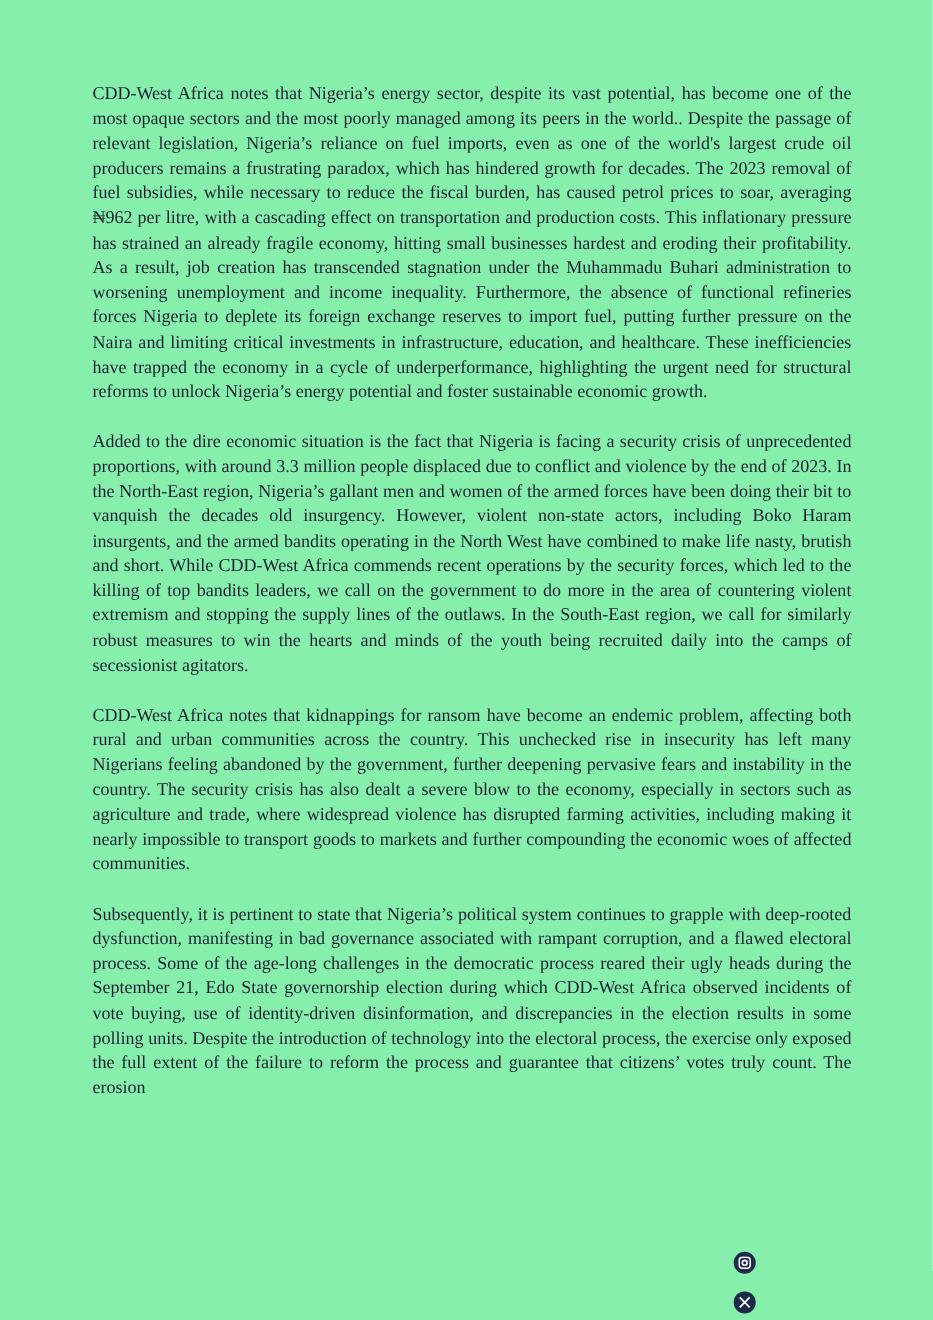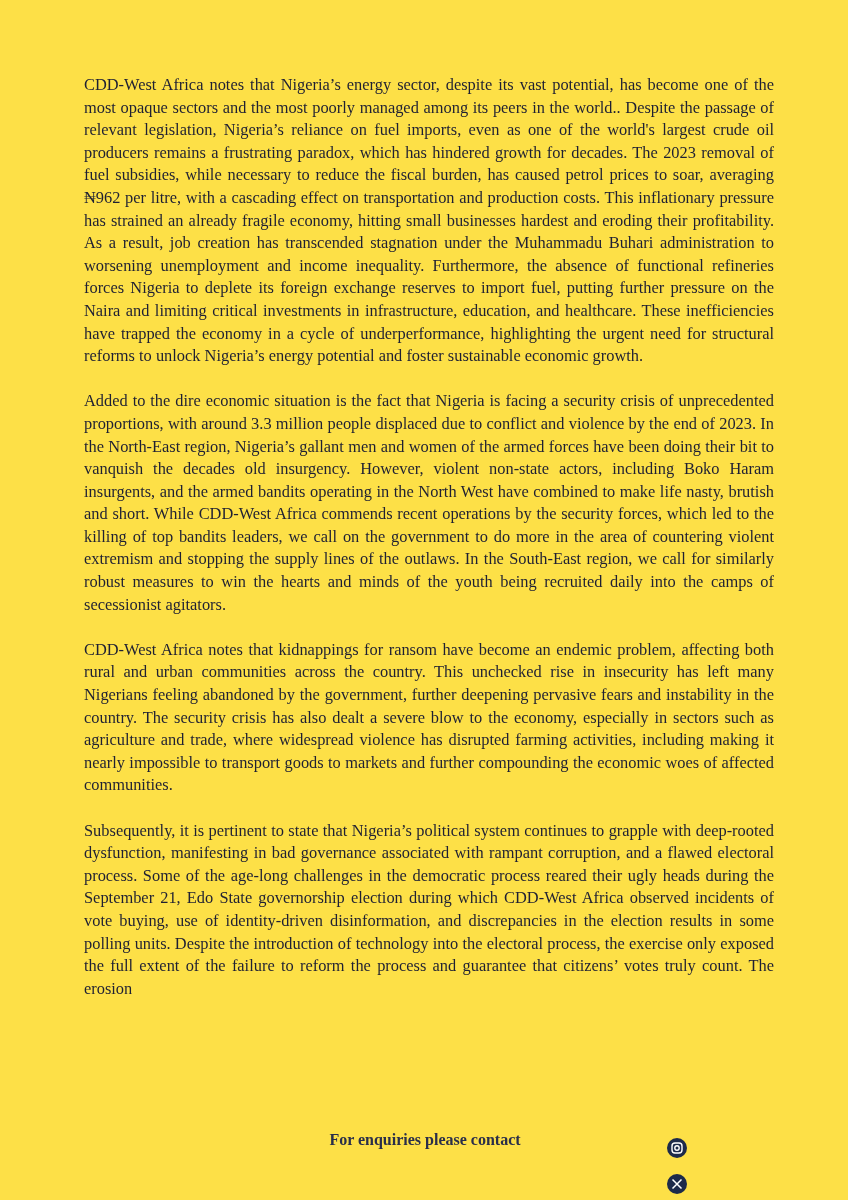--- a/index.html
+++ b/index.html
@@ -1,17 +1,17 @@
 <!DOCTYPE html>
 <html><head>
   <meta charset="utf-8">
   <style>
     html, body { margin: 0; padding: 0; background: #ffffff; }
     body { width: 848px; height: 1200px; position: relative; overflow: hidden; }
-    .page { position: absolute; left: 0; top: 0; width: 848px; height: 1200px; background: #fde047; }
+    .page { position: absolute; left: 0; top: 0; width: 848px; height: 1200px; background: #86efac; }
     .content {
       position: absolute; left: 84px; top: 74px; width: 690px;
       font-family: "Liberation Serif", serif; font-size: 16.4px; line-height: 22.6px;
       color: #1f2033; text-align: justify;
     }
     .content p { margin: 0 0 22.6px 0; }
     .footer { position: absolute; left: 0; top: 1128px; width: 848px; height: 60px; font-family: "Liberation Serif", serif; color: #3a3d52; }
     .f-left { position: absolute; left: 31px; top: 10px; display: flex; align-items: center; gap: 6px; font-size: 16px; }
     .f-center { position: absolute; left: 300px; width: 250px; top: 0; text-align: center; font-size: 16px; line-height: 24px; }
     .f-center .title { font-weight: bold; color: #2a2e4a; font-size: 16px; }
@@ -27,21 +27,20 @@
   <div class="content">
     <p>CDD-West Africa notes that Nigeria’s energy sector, despite its vast potential, has become one of the most opaque sectors and the most poorly managed among its peers in the world.. Despite the passage of relevant legislation, Nigeria’s reliance on fuel imports, even as one of the world's largest crude oil producers remains a frustrating paradox, which has hindered growth for decades. The 2023 removal of fuel subsidies, while necessary to reduce the fiscal burden, has caused petrol prices to soar, averaging ₦962 per litre, with a cascading effect on transportation and production costs. This inflationary pressure has strained an already fragile economy, hitting small businesses hardest and eroding their profitability. As a result, job creation has transcended stagnation under the Muhammadu Buhari administration to worsening unemployment and income inequality. Furthermore, the absence of functional refineries forces Nigeria to deplete its foreign exchange reserves to import fuel, putting further pressure on the Naira and limiting critical investments in infrastructure, education, and healthcare. These inefficiencies have trapped the economy in a cycle of underperformance, highlighting the urgent need for structural reforms to unlock Nigeria’s energy potential and foster sustainable economic growth.</p>
     <p>Added to the dire economic situation is the fact that Nigeria is facing a security crisis of unprecedented proportions, with around 3.3 million people displaced due to conflict and violence by the end of 2023. In the North-East region, Nigeria’s gallant men and women of the armed forces have been doing their bit to vanquish the decades old insurgency. However, violent non-state actors, including Boko Haram insurgents, and the armed bandits operating in the North West have combined to make life nasty, brutish and short. While CDD-West Africa commends recent operations by the security forces, which led to the killing of top bandits leaders, we call on the government to do more in the area of countering violent extremism and stopping the supply lines of the outlaws. In the South-East region, we call for similarly robust measures to win the hearts and minds of the youth being recruited daily into the camps of secessionist agitators.</p>
     <p>CDD-West Africa notes that kidnappings for ransom have become an endemic problem, affecting both rural and urban communities across the country. This unchecked rise in insecurity has left many Nigerians feeling abandoned by the government, further deepening pervasive fears and instability in the country. The security crisis has also dealt a severe blow to the economy, especially in sectors such as agriculture and trade, where widespread violence has disrupted farming activities, including making it nearly impossible to transport goods to markets and further compounding the economic woes of affected communities.</p>
     <p>Subsequently, it is pertinent to state that Nigeria’s political system continues to grapple with deep-rooted dysfunction, manifesting in bad governance associated with rampant corruption, and a flawed electoral process. Some of the age-long challenges in the democratic process reared their ugly heads during the September 21, Edo State governorship election during which CDD-West Africa observed incidents of vote buying, use of identity-driven disinformation, and discrepancies in the election results in some polling units. Despite the introduction of technology into the electoral process, the exercise only exposed the full extent of the failure to reform the process and guarantee that citizens’ votes truly count. The erosion</p>
   </div>
 
   <div class="footer">
 
     <div class="f-center">
-      <div class="title">For enquiries please contact</div>
     </div>
 
     <div class="f-right">
       <span class="soc">
         <svg width="12" height="12" viewBox="0 0 12 12">
             <rect x="1" y="1" width="10" height="10" rx="3" fill="none" stroke="#fff" stroke-width="1.4"></rect>
             <circle cx="6" cy="6" r="2.2" fill="none" stroke="#fff" stroke-width="1.4"></circle>
           </svg>
       </span>
       <span class="soc">

